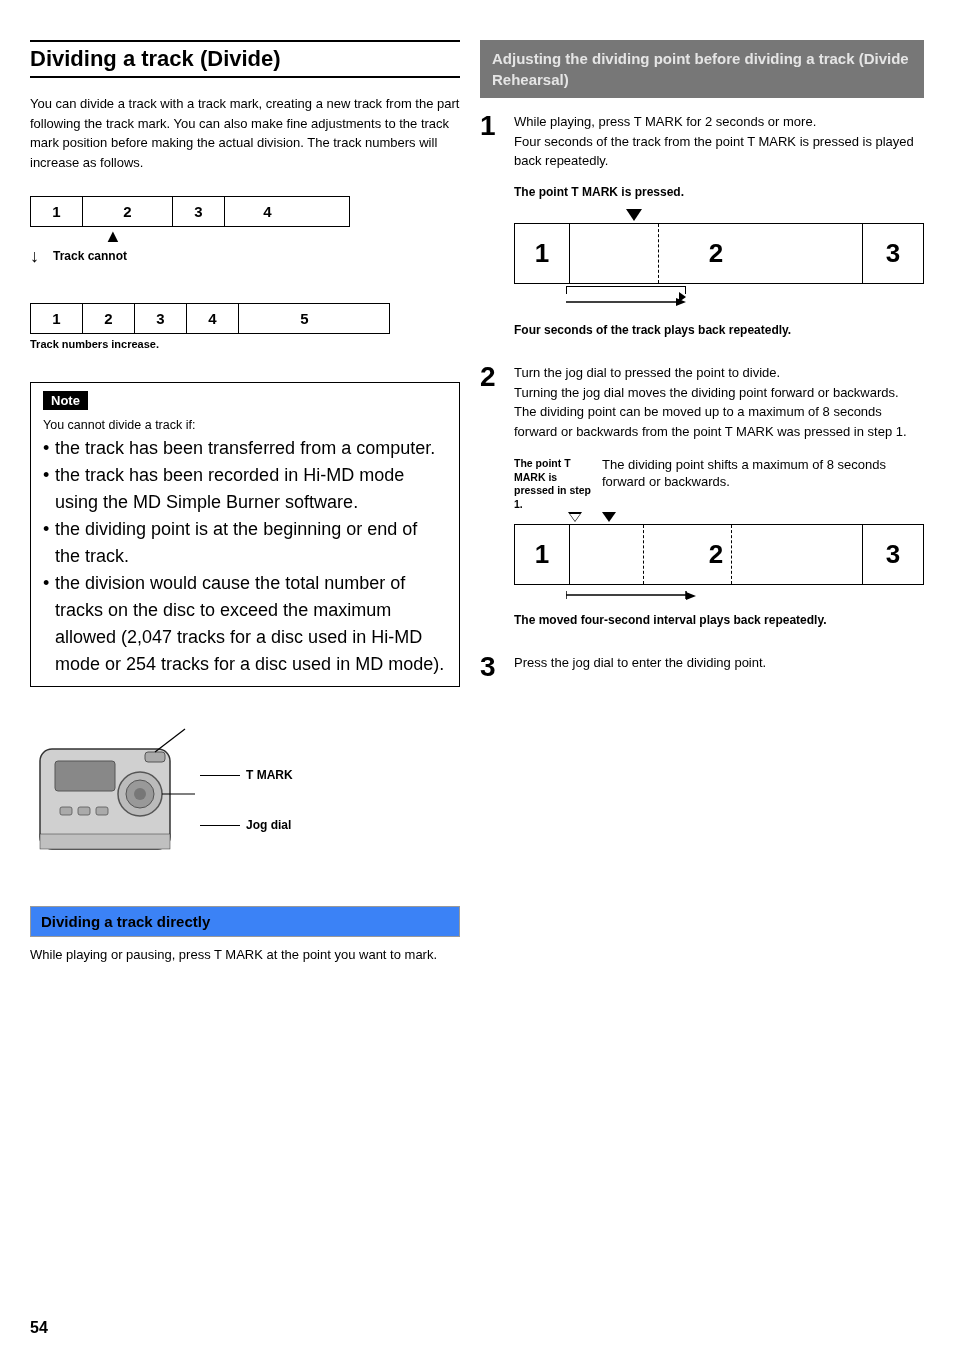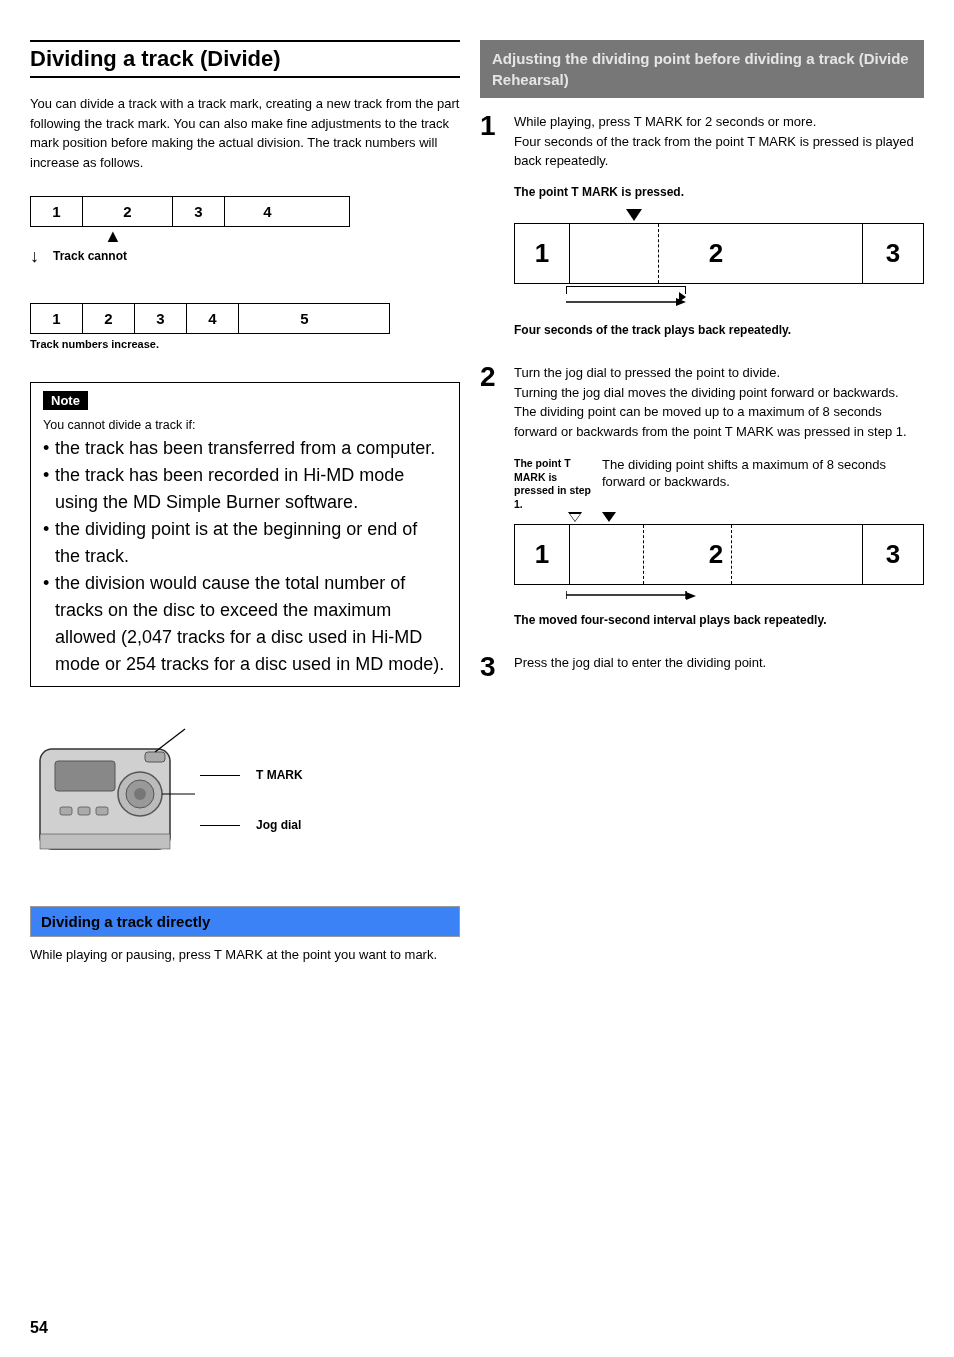--- a/index.html
+++ b/index.html
@@ -139,21 +139,21 @@
       gap: 10px;
     }
     .device-svg {
       flex: 0 0 180px;
     }
     .device-label-line {
       font-size: 12px;
       font-weight: bold;
       display: flex;
       align-items: center;
-      gap: 16px;
+      gap: 6px;
     }
     .label-dash {
       display: inline-block;
       width: 40px;
       height: 1.5px;
       background: #000;
       vertical-align: middle;
     }
 
     

